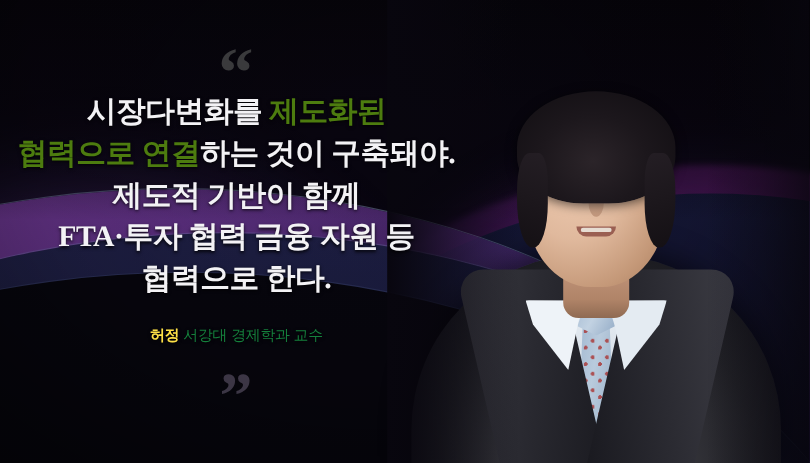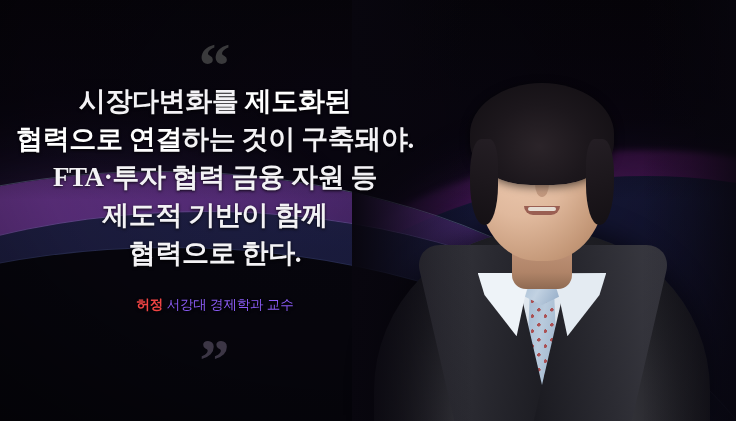--- a/index.html
+++ b/index.html
@@ -224,30 +224,30 @@
   }
   #quote-lines{
     position:absolute;left:0;right:0;top:82px;
   }
   .q-line{
     font-family:"Liberation Serif", serif;
     font-size:27px;line-height:38px;color:#f3f2f5;
     white-space:nowrap;letter-spacing:-0.4px;
     text-shadow:0 1px 3px rgba(0,0,0,0.85);
   }
-  .q-line .b{font-weight:700;color:#ffffff;}
+  .q-line .b{font-weight:700;color:#4d7c0f;}
   .q-line .n{font-weight:700;}
   #attribution{
     position:absolute;left:0;right:0;top:296px;
     font-family:"Liberation Sans", sans-serif;
     font-size:13.5px;letter-spacing:-0.2px;
     text-shadow:0 1px 3px rgba(0,0,0,0.9);
   }
-  #attribution .name{font-weight:700;color:#ef4444;}
-  #attribution .role{font-weight:400;color:#8b5cf6;}
+  #attribution .name{font-weight:700;color:#fde047;}
+  #attribution .role{font-weight:400;color:#15803d;}
 </style>
 </head>
 <body>
 
 <div id="card">
 
   <div class="bg-base"></div>
   <div class="bg-glow-left"></div>
   <div class="bg-glow-right"></div>
   <div class="bg-glow-bottom"></div>
@@ -289,22 +289,22 @@
     <div class="p-hair-side-r"></div>
     <div class="p-fade"></div>
     <div class="p-fade-r"></div>
   </div>
 
   <div id="content">
     <div class="quote-open">“</div>
     <div id="quote-lines">
         <div class="q-line"><span class="n">시장다변화를 </span><span class="b">제도화된</span></div>
         <div class="q-line"><span class="b">협력으로 연결</span><span class="n">하는 것이 구축돼야.</span></div>
+        <div class="q-line"><span class="n">제도적 기반이 함께</span></div>
         <div class="q-line"><span class="n">FTA·투자 협력 금융 자원 등</span></div>
-        <div class="q-line"><span class="n">제도적 기반이 함께</span></div>
         <div class="q-line"><span class="n">협력으로 한다.</span></div>
       </div>
     <div class="quote-close">”</div>
     <div id="attribution">
       <span class="name">허정</span><span> </span><span class="role">서강대 경제학과 교수</span>
     </div>
   </div>
 
 </div>
 

